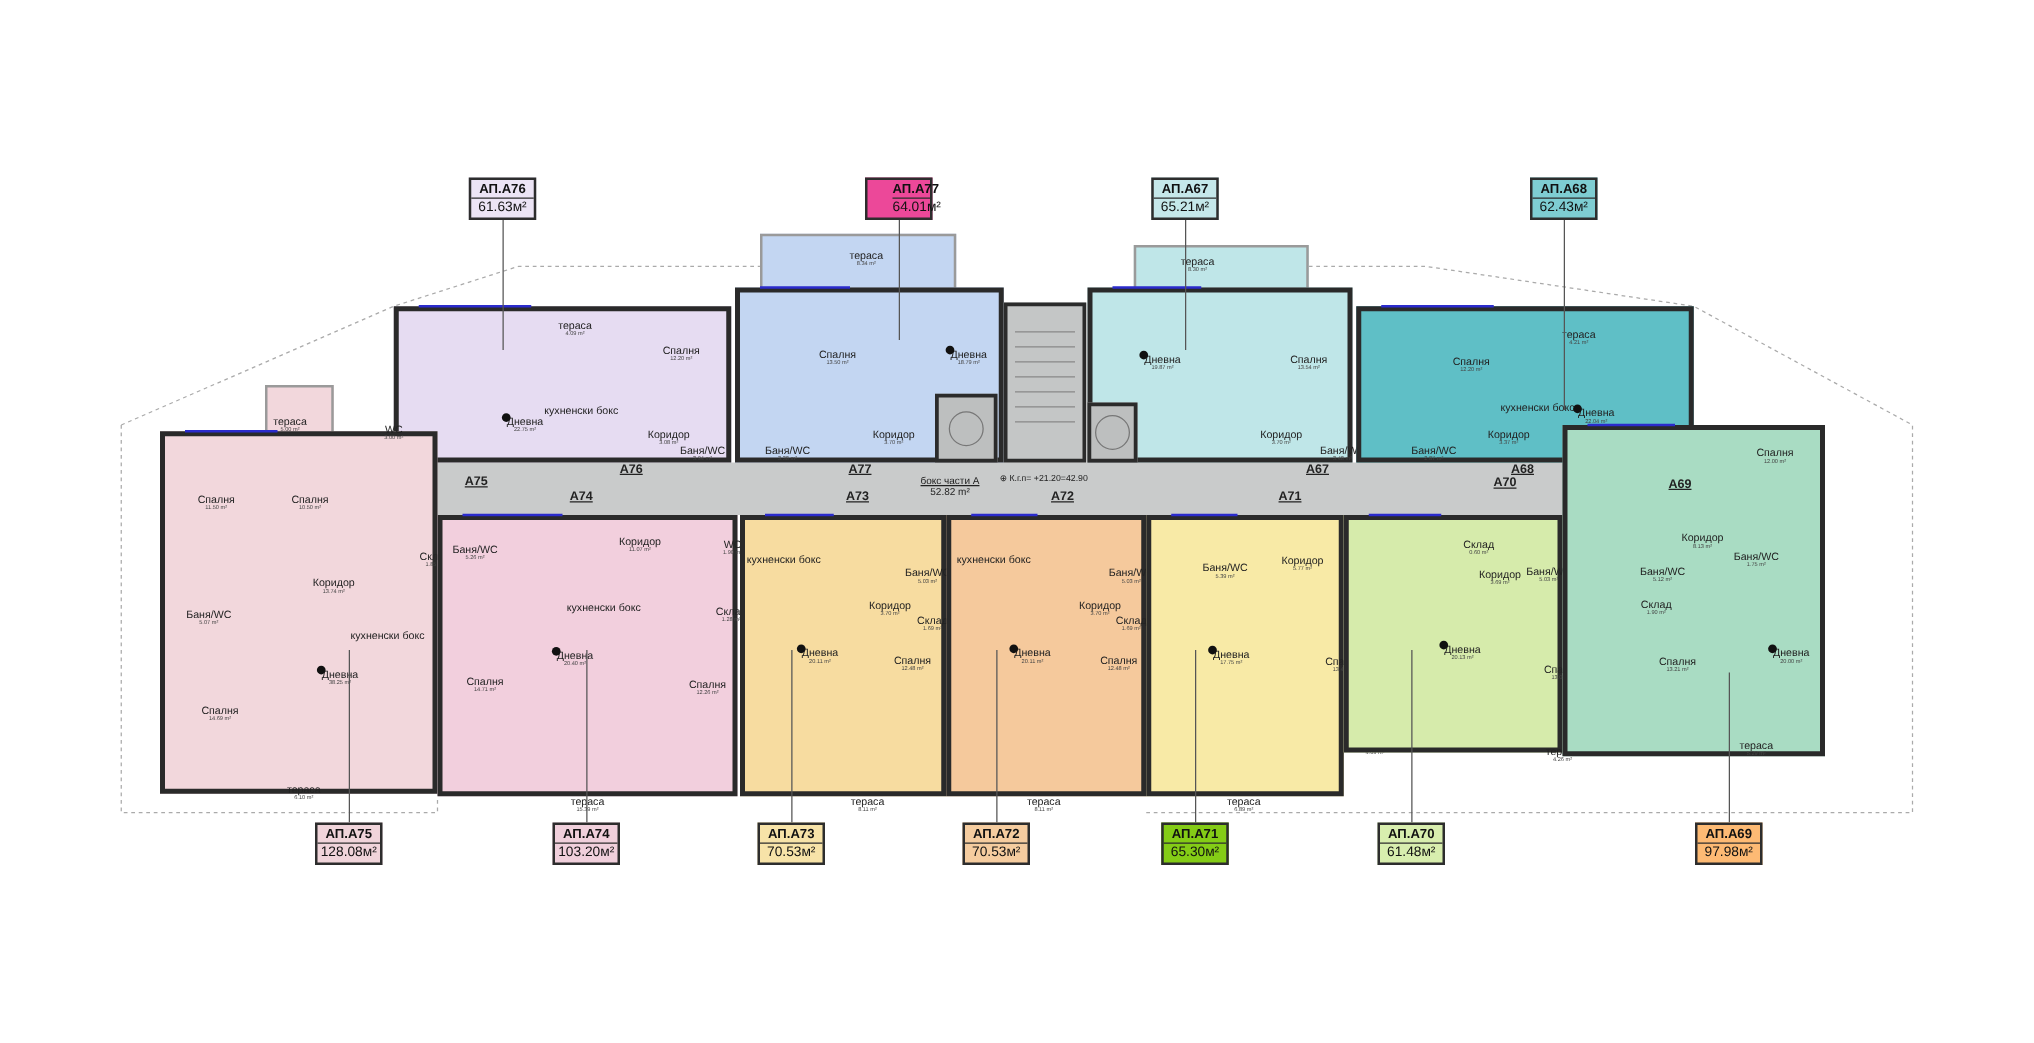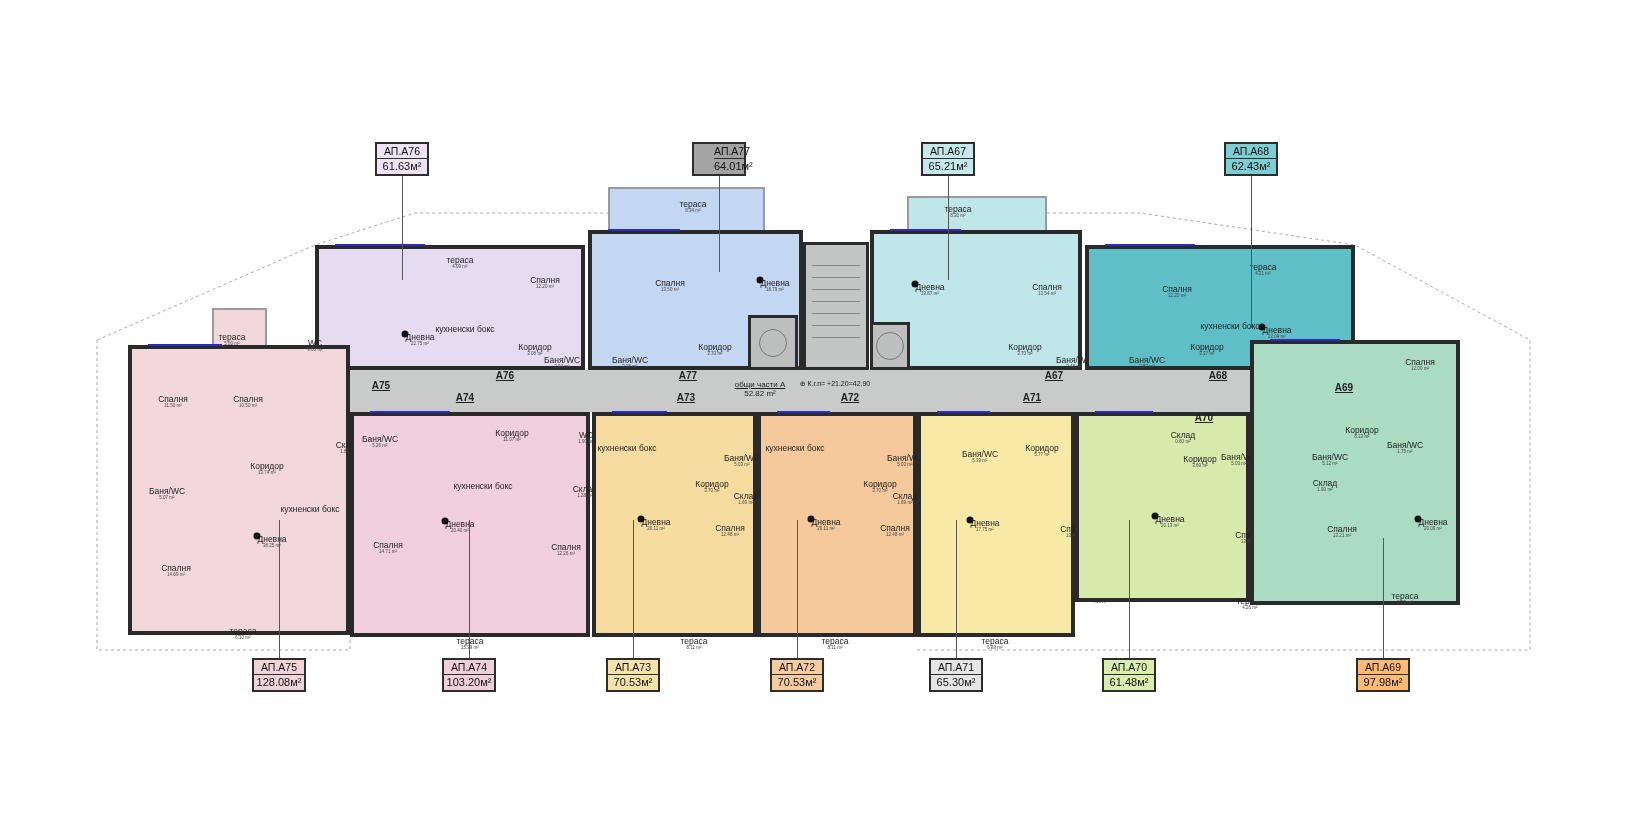--- a/index.html
+++ b/index.html
@@ -7,21 +7,21 @@
   #plan{position:absolute;left:0;top:0;width:1627px;height:834px;}
   .outline{position:absolute;left:0;top:0;}
   .apt{position:absolute;box-sizing:border-box;border:4px solid #2a2a2a;}
   .terr{position:absolute;box-sizing:border-box;border:2px solid #9a9a9a;}
   .room-label{position:absolute;text-align:center;color:#222;transform:translate(-50%,-50%);white-space:nowrap;line-height:1.05;}
   .room-label .rn{font-size:8.5px;display:block;}
   .room-label .ra{font-size:4.5px;display:block;color:#444;}
   .dot{position:absolute;width:7px;height:7px;border-radius:50%;background:#111;transform:translate(-50%,-50%);}
   .leader{position:absolute;width:1px;background:#555;}
   .tag{position:absolute;box-sizing:border-box;border:2px solid #2d2d2d;width:54px;transform:translateX(-50%);text-align:center;}
-  .tag .tn{display:block;font-size:10.5px;font-weight:normal;color:#111;border-bottom:1px solid #2d2d2d;line-height:14px;}
+  .tag .tn{display:block;font-size:10.5px;font-weight:bold;color:#111;border-bottom:1px solid #2d2d2d;line-height:14px;}
   .tag .ta{display:block;font-size:11px;color:#111;line-height:15px;}
   .corridor{position:absolute;background:#c9cbcb;}
   .entry{position:absolute;font-size:10px;font-weight:bold;color:#222;text-decoration:underline;transform:translateX(-50%);}
   .common{position:absolute;font-size:8px;color:#222;text-align:center;transform:translateX(-50%);line-height:1.1;}
   .common .u{text-decoration:underline;}
   .window{position:absolute;height:2px;background:#2b2bcc;}
   .stairs{position:absolute;background:#c4c6c6;box-sizing:border-box;border:3px solid #2b2b2b;}
   .stair-line{position:absolute;left:6px;right:6px;height:1px;background:#888;}
   .elev{position:absolute;box-sizing:border-box;border:3px solid #2b2b2b;background:#bdbfbf;}
   .elev .x{position:absolute;left:50%;top:50%;width:26px;height:26px;border:1px solid #777;border-radius:50%;transform:translate(-50%,-50%);}
@@ -391,49 +391,49 @@
     <div class="stair-line" style="top:92px"></div>
   </div>
   <div class="elev" style="left:748px;top:315px;width:50px;height:55px;">
       <div class="x"></div>
     </div>
   <div class="elev" style="left:870px;top:322px;width:40px;height:48px;">
       <div class="x"></div>
     </div>
 
   <div class="common" style="left:760px;top:381px;">
-    <span class="u">общи части А</span><br>
+    <span class="u">бокс части А</span><br>
     <span>52.82 m²</span>
   </div>
   <div class="common" style="left:835px;top:380px;font-size:7px;">
     <span>⊕</span>
     <span>К.г.п= +21.20=42.90</span>
   </div>
 
   <div id="entries">
       <div class="entry" style="left:381px;top:380px;">A75</div>
       <div class="entry" style="left:505px;top:370px;">A76</div>
       <div class="entry" style="left:688px;top:370px;">A77</div>
       <div class="entry" style="left:465px;top:392px;">A74</div>
       <div class="entry" style="left:686px;top:392px;">A73</div>
       <div class="entry" style="left:850px;top:392px;">A72</div>
       <div class="entry" style="left:1032px;top:392px;">A71</div>
       <div class="entry" style="left:1054px;top:370px;">A67</div>
       <div class="entry" style="left:1218px;top:370px;">A68</div>
-      <div class="entry" style="left:1204px;top:412px;">A70</div>
+      <div class="entry" style="left:1204px;top:381px;">A70</div>
       <div class="entry" style="left:1344px;top:382px;">A69</div>
     </div>
   <div id="tags">
       <div class="leader" style="left:402px;top:174px;height:106px;"></div>
       <div class="tag" style="left:402px;top:142px;background:#ece4f5;">
         <span class="tn">АП.А76</span>
         <span class="ta">61.63м²</span>
       </div>
       <div class="leader" style="left:719px;top:174px;height:98px;"></div>
-      <div class="tag" style="left:719px;top:142px;background:#a3a3a3;padding-left:20px;">
+      <div class="tag" style="left:719px;top:142px;background:#ec4899;padding-left:20px;">
         <span class="tn">АП.А77</span>
         <span class="ta">64.01м²</span>
       </div>
       <div class="leader" style="left:948px;top:174px;height:106px;"></div>
       <div class="tag" style="left:948px;top:142px;background:#c5e8ea;">
         <span class="tn">АП.А67</span>
         <span class="ta">65.21м²</span>
       </div>
       <div class="leader" style="left:1251px;top:174px;height:154px;"></div>
       <div class="tag" style="left:1251px;top:142px;background:#7ecdd2;">
@@ -454,21 +454,21 @@
       <div class="tag" style="left:633px;top:658px;background:#f7e3a8;">
         <span class="tn">АП.А73</span>
         <span class="ta">70.53м²</span>
       </div>
       <div class="leader" style="left:797px;top:520px;height:138px;"></div>
       <div class="tag" style="left:797px;top:658px;background:#f5cc9f;">
         <span class="tn">АП.А72</span>
         <span class="ta">70.53м²</span>
       </div>
       <div class="leader" style="left:956px;top:520px;height:138px;"></div>
-      <div class="tag" style="left:956px;top:658px;background:#e5e5e5;">
+      <div class="tag" style="left:956px;top:658px;background:#84cc16;">
         <span class="tn">АП.А71</span>
         <span class="ta">65.30м²</span>
       </div>
       <div class="leader" style="left:1129px;top:520px;height:138px;"></div>
       <div class="tag" style="left:1129px;top:658px;background:#d8eeae;">
         <span class="tn">АП.А70</span>
         <span class="ta">61.48м²</span>
       </div>
       <div class="leader" style="left:1383px;top:538px;height:120px;"></div>
       <div class="tag" style="left:1383px;top:658px;background:#fdba74;">

